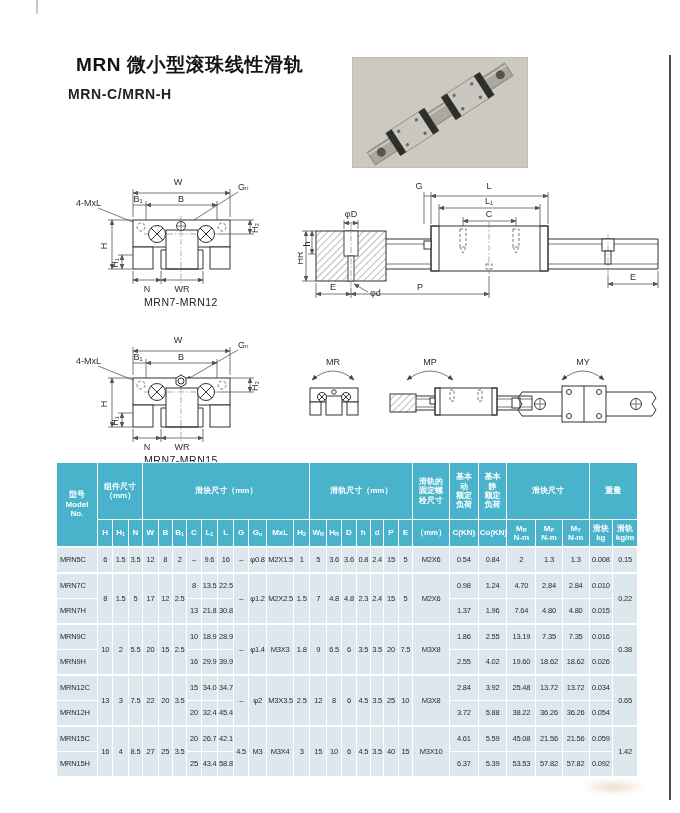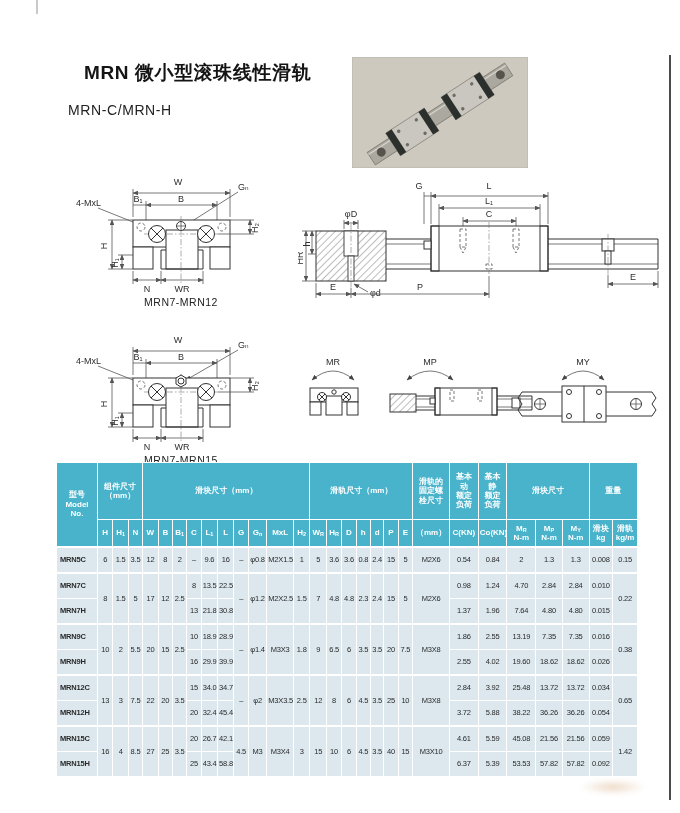--- a/index.html
+++ b/index.html
@@ -3,22 +3,22 @@
 <meta charset="utf-8">
 <style>
   html,body{margin:0;padding:0;background:#fff;}
   .page{position:relative;width:680px;height:813px;background:#ffffff;overflow:hidden;
         font-family:"Liberation Sans","DejaVu Sans",sans-serif;}
   .corner-tick{position:absolute;left:36px;top:0;width:2px;height:14px;background:#c9c9c9;}
   .right-edge{position:absolute;left:669px;top:55px;width:2px;height:745px;background:#4b4b4b;}
   .smudge{position:absolute;left:580px;top:779px;width:66px;height:16px;border-radius:50%;
           background:radial-gradient(ellipse,rgba(205,150,95,.35),rgba(205,150,95,0) 70%);filter:blur(2px);}
   .title-block{position:absolute;left:68px;top:44px;}
-  .title-block h1{margin:16px;font-size:19px;font-weight:700;color:#141414;letter-spacing:.6px;}
-  .title-block .sub{margin-top:4px;font-size:14px;font-weight:400;color:#222;letter-spacing:.6px;}
+  .title-block h1{margin:8px;font-size:19px;font-weight:700;color:#141414;letter-spacing:.6px;}
+  .title-block .sub{margin-top:4px;font-size:14px;font-weight:700;color:#222;letter-spacing:.6px;}
   .photo{position:absolute;left:352px;top:57px;width:176px;height:111px;}
   .d-cross-top{position:absolute;left:58px;top:172px;}
   .d-side{position:absolute;left:298px;top:176px;}
   .d-cross-bot{position:absolute;left:58px;top:330px;}
   .d-moments{position:absolute;left:300px;top:348px;}
 
   svg text{font-family:"Liberation Sans","DejaVu Sans",sans-serif;font-size:9px;fill:#2c2c2c;}
   svg text.cap{font-size:10.5px;letter-spacing:.5px;fill:#222;}
   svg .ol{stroke:#333;stroke-width:1;fill:none;}
   svg .olw{stroke:#333;stroke-width:1;fill:#fff;}
@@ -26,21 +26,21 @@
   svg .cl{stroke:#777;stroke-width:.6;stroke-dasharray:6 2 1.5 2;fill:none;}
   svg .dash{stroke:#555;stroke-width:.8;stroke-dasharray:3 2;fill:none;}
 
   .spec-table{position:absolute;left:56px;top:462px;border-collapse:collapse;table-layout:fixed;width:582px;}
   .spec-table td{border:1px solid #ffffff;text-align:center;vertical-align:middle;padding:0 1px;
                  overflow:hidden;white-space:nowrap;}
   .spec-table thead td{background:#49b3cc;color:#ffffff;font-weight:700;font-size:8px;line-height:1.18;}
   .spec-table tr.hr1 td{height:56px;}
   .spec-table tr.hr2 td{height:26px;}
   .spec-table tbody td{background:#dce8ee;color:#2a2a2a;font-size:7.5px;height:24px;letter-spacing:-.2px;line-height:1;}
-  .spec-table tbody td.model{text-align:left;padding-left:3px;font-weight:700;}
+  .spec-table tbody td.model{text-align:left;padding-left:3px;font-weight:400;}
   .spec-table tbody tr.gs td{border-top-width:2px;}
   .spec-table sub{font-size:5.5px;vertical-align:-1px;}
 </style>
 </head>
 <body>
 
 <div class="page">
 
   <div class="corner-tick"></div>
   <div class="right-edge"></div>

